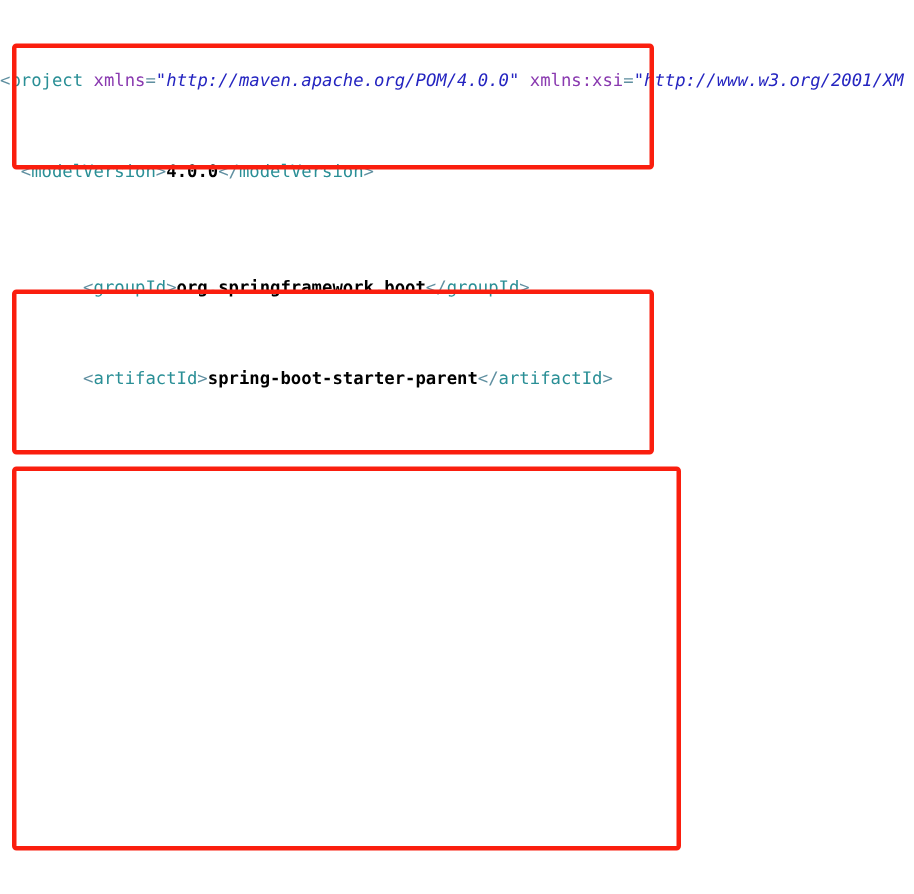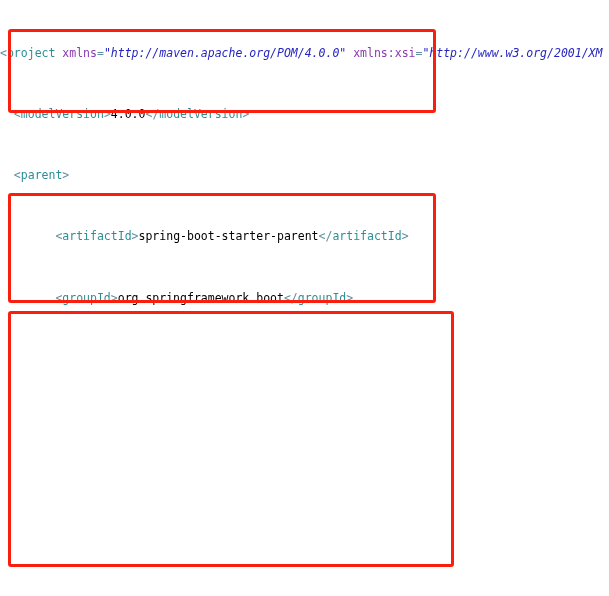--- a/index.html
+++ b/index.html
@@ -39,21 +39,21 @@
     height: 15.3px;
     white-space: pre;
     overflow: visible;
   }
 
   
   .punct   { color: #5f8fa0; }          
   .tag     { color: #2a8f96; }          
   .attr    { color: #8a3ab0; }          
   .attrval { color: #2424c0; font-style: italic; }
-  .text    { color: #000000; font-weight: normal; }
+  .text    { color: #000000; font-weight: bold; }
 
   
   .anno-box {
     position: absolute;
     border: 3px solid #fa1e0e;
     border-radius: 3px;
     background: transparent;
     box-sizing: border-box;
     pointer-events: none;
   }
@@ -62,25 +62,24 @@
 <body>
 
 <div id="editor">
 
   <div class="code">
 
     <div class="line"><span class="punct">&lt;</span><span class="tag">project</span> <span class="attr">xmlns</span><span class="punct">=</span><span class="attrval">"http://maven.apache.org/POM/4.0.0"</span> <span class="attr">xmlns:xsi</span><span class="punct">=</span><span class="attrval">"http://www.w3.org/2001/XM</span></div>
 
     <div class="line">  <span class="punct">&lt;</span><span class="tag">modelVersion</span><span class="punct">&gt;</span><span class="text">4.0.0</span><span class="punct">&lt;/</span><span class="tag">modelVersion</span><span class="punct">&gt;</span></div>
 
-    <div class="line">  <span class="punct">&lt;</span><span class="tag">parent</span><span class="punct">&gt;</span></div>
+
+    <div class="line">        <span class="punct">&lt;</span><span class="tag">groupId</span><span class="punct">&gt;</span><span class="text">org.springframework.boot</span><span class="punct">&lt;/</span><span class="tag">groupId</span><span class="punct">&gt;</span></div>
 
     <div class="line">        <span class="punct">&lt;</span><span class="tag">artifactId</span><span class="punct">&gt;</span><span class="text">spring-boot-starter-parent</span><span class="punct">&lt;/</span><span class="tag">artifactId</span><span class="punct">&gt;</span></div>
-
-    <div class="line">        <span class="punct">&lt;</span><span class="tag">groupId</span><span class="punct">&gt;</span><span class="text">org.springframework.boot</span><span class="punct">&lt;/</span><span class="tag">groupId</span><span class="punct">&gt;</span></div>
 
 
 
     <div class="line"> </div>
 
 
     
 
     
 

